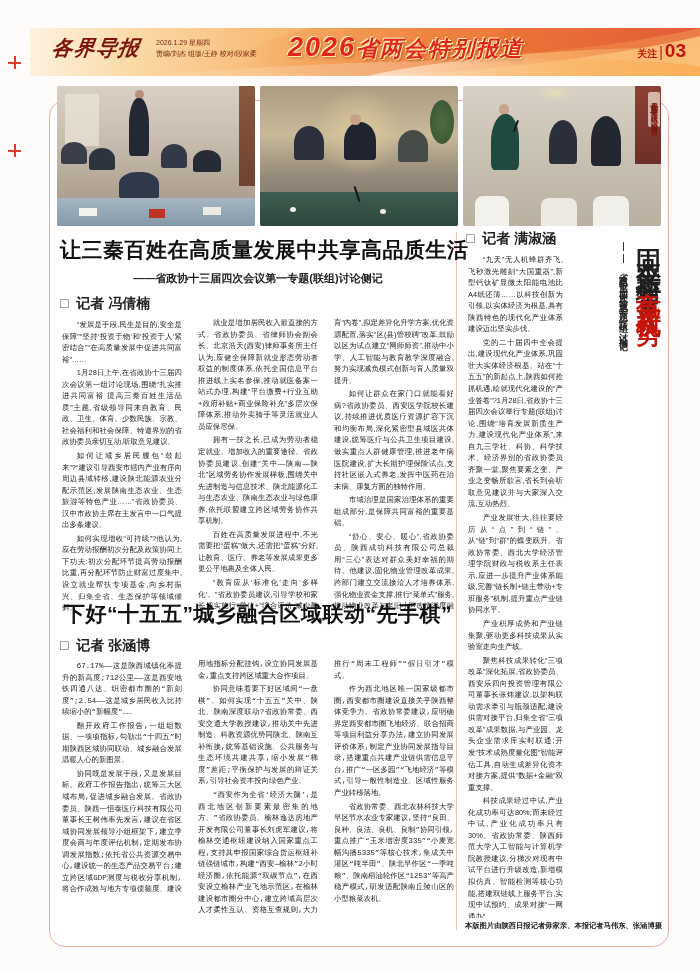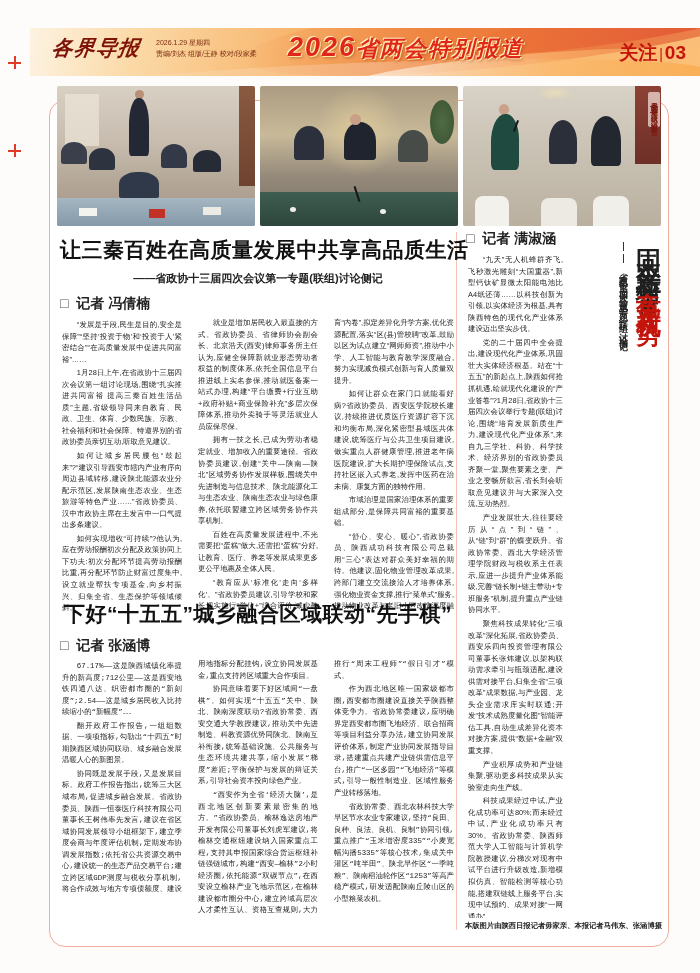--- a/index.html
+++ b/index.html
@@ -16,21 +16,21 @@
   .sw.d{left:430px;top:-18px;width:300px;height:34px;background:linear-gradient(90deg,transparent,rgba(216,38,26,.5));transform:rotate(-8deg);}
 
   #masthead{position:absolute;left:22px;top:6px;font-family:"DejaVu Serif","Liberation Serif",serif;
     font-style:italic;font-weight:bold;font-size:21px;color:#7e1407;letter-spacing:1px;transform:skewX(-8deg);}
   #dateblock{position:absolute;left:126px;top:9px;color:#7a2a10;font-size:7px;line-height:1.6;}
   #banner{position:absolute;left:258px;top:4px;font-weight:bold;font-style:italic;letter-spacing:2px;white-space:nowrap;
     color:#e0251a;text-shadow:1px 1px 0 #ffeaa2,-1px -1px 0 #fff3c4,2px 2px 3px rgba(120,30,0,.35);}
   #banner .yr{font-size:27px;}
   #banner .tx{font-size:22px;}
   #sectionpage{position:absolute;right:14px;top:12px;color:#c3150b;font-weight:bold;}
-  #sectionpage .sec{font-size:19px;}
+  #sectionpage .sec{font-size:10px;}
   #sectionpage .bar{font-size:14px;font-weight:normal;padding:0 2px;color:#c3150b;}
   #sectionpage .pg{font-size:19px;}
 
   
   .crop{position:absolute;width:13px;height:13px;}
   .crop::before,.crop::after{content:"";position:absolute;background:#e23a2a;}
   .crop::before{left:6px;top:0;width:1.5px;height:13px;}
   .crop::after{left:0;top:6px;width:13px;height:1.5px;}
 
   
@@ -193,22 +193,22 @@
     </div>
     <div class="byline" style="margin-top:0;">
       <span class="mk">□</span>
       <span>记者</span>
       <span>满淑涵</span>
     </div>
     <div class="bodytext">
         <p>“九天”无人机蜂群齐飞,飞秒激光雕刻“大国重器”,新型钙钛矿显微太阳能电池比A4纸还薄……以科技创新为引领,以实体经济为根基,具有陕西特色的现代化产业体系建设迈出坚实步伐。</p>
         <p>党的二十届四中全会提出,建设现代化产业体系,巩固壮大实体经济根基。站在“十五五”的新起点上,陕西如何抢抓机遇,绘就现代化建设的“产业答卷”?1月28日,省政协十三届四次会议举行专题(联组)讨论,围绕“培育发展新质生产力,建设现代化产业体系”,来自九三学社、科协、科学技术、经济界别的省政协委员齐聚一堂,聚焦要素之变、产业之变畅所欲言,省长到会听取意见建议并与大家深入交流,互动热烈。</p>
         <p>产业发展壮大,往往要经历从“点”到“链”、从“链”到“群”的蝶变跃升。省政协常委、西北大学经济管理学院财政与税收系主任表示,应进一步提升产业体系能级,完善“链长制+链主带动+专班服务”机制,提升重点产业链协同水平。</p>
+        <p>产业积厚成势和产业链集聚,驱动更多科技成果从实验室走向生产线。</p>
         <p>聚焦科技成果转化“三项改革”深化拓展,省政协委员、西安乐四向投资管理有限公司董事长张炜建议,以架构联动需求牵引与瓶颈适配,建设供需对接平台,归集全省“三项改革”成果数据,与产业园、龙头企业需求库实时联通;开发“技术成熟度量化图”智能评估工具,自动生成差异化资本对接方案,提供“数据+金融”双重支撑。</p>
-        <p>产业积厚成势和产业链集聚,驱动更多科技成果从实验室走向生产线。</p>
         <p>科技成果经过中试,产业化成功率可达80%;而未经过中试,产业化成功率只有30%。省政协常委、陕西师范大学人工智能与计算机学院教授建议,分梯次对现有中试平台进行升级改造,新增模拟仿真、智能检测等核心功能,搭建双链线上服务平台,实现中试预约、成果对接“一网通办”。</p>
         <p>高校是城市的“创源特区”,人才集聚力和科创策源力同城市共同铸就了“技术—产业—场景—生态”的飞轮。</p>
         <p>“目前来看,陕西校地融合还面临供需对接不够精准、资源流动存在壁垒、转化环节权责不清等现实痛点。”省政协委员、延安大学党委书记高子伟条分缕析、务实建言。他认为,应实施校地融合绩效与资源配置挂钩制度,将高校科技成果在陕转化率、横向课题经费、毕业生留陕就业率等指标纳入评估,形成“融合越好、支持越强”的正向激励导向。</p>
       </div>
   </div>
 
   <div id="credit">本版图片由陕西日报记者毋家亲、本报记者马伟东、张涵博摄</div>
 
 </div>
 

